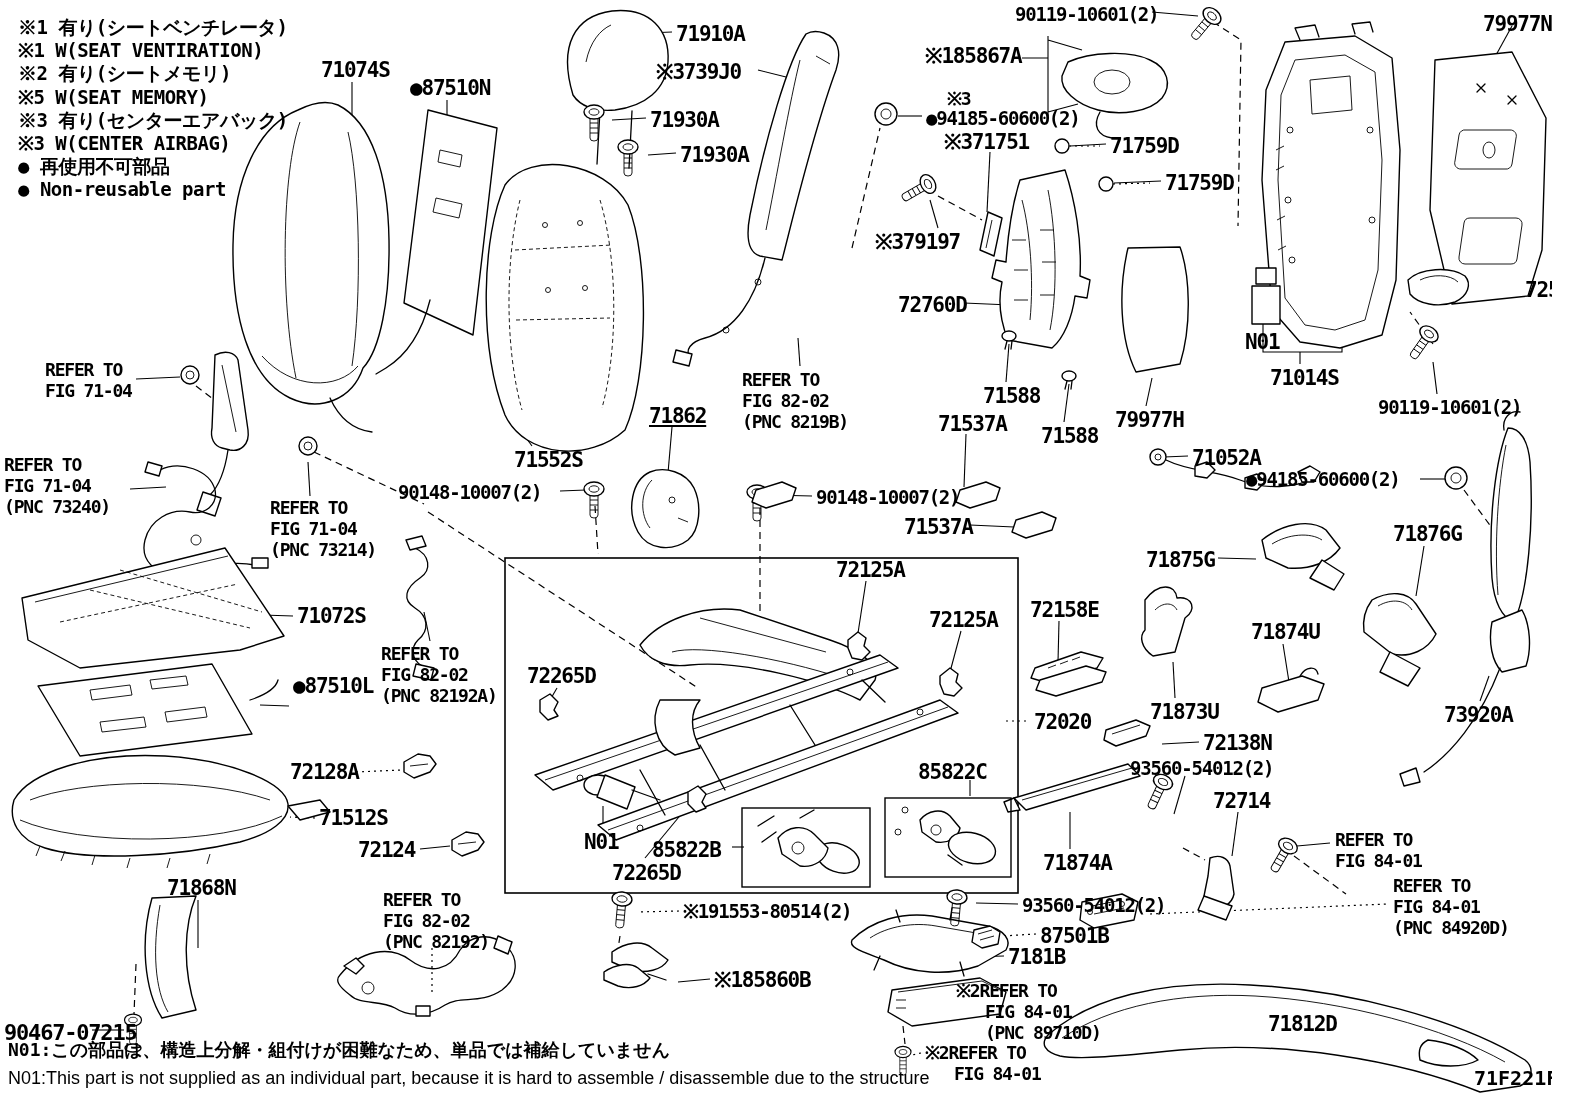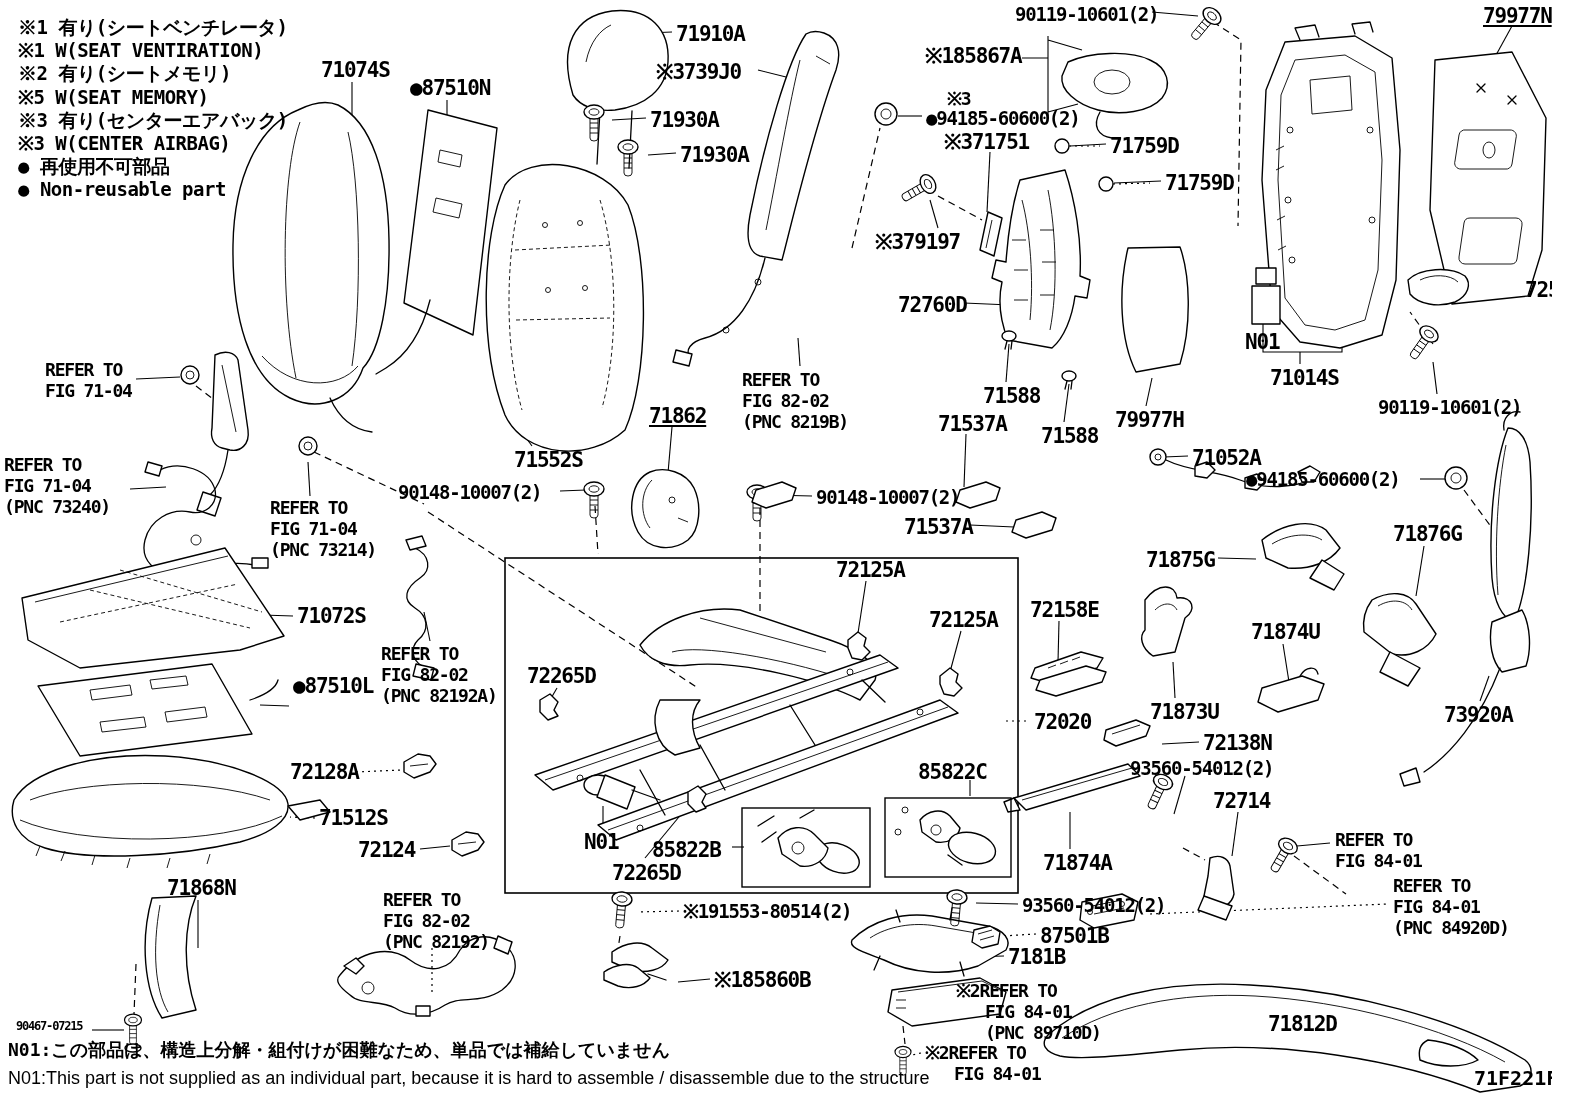--- a/index.html
+++ b/index.html
@@ -447,21 +447,21 @@
     </div>
   <div id="labels-layer">
       <div class="lbl" style="left: 676px; top: 22px;">71910A</div>
       <div class="lbl" style="left: 656px; top: 60px;">※3739J0</div>
       <div class="lbl" style="left: 650px; top: 108px;">71930A</div>
       <div class="lbl" style="left: 680px; top: 143px;">71930A</div>
       <div class="lbl" style="left: 321px; top: 58px;">71074S</div>
       <div class="lbl" style="left: 410px; top: 76px;">●87510N</div>
       <div class="lbl" style="left: 925px; top: 44px;">※185867A</div>
       <div class="lbl" style="left: 1015px; top: 3px; font-size: 19px;">90119-10601(2)</div>
-      <div class="lbl" style="left: 1483px; top: 4px; text-decoration: underline;">79977N</div>
+      <div class="lbl" style="left: 1483px; top: 12px;">79977N</div>
       <div class="lbl" style="left: 947px; top: 89px; font-size: 18px;">※3</div>
       <div class="lbl" style="left: 926px; top: 107px; font-size: 19px;">●94185-60600(2)</div>
       <div class="lbl" style="left: 944px; top: 130px;">※371751</div>
       <div class="lbl" style="left: 1110px; top: 134px;">71759D</div>
       <div class="lbl" style="left: 1165px; top: 171px;">71759D</div>
       <div class="lbl" style="left: 875px; top: 230px;">※379197</div>
       <div class="lbl" style="left: 898px; top: 293px;">72760D</div>
       <div class="lbl" style="left: 983px; top: 384px;">71588</div>
       <div class="lbl" style="left: 1041px; top: 424px;">71588</div>
       <div class="lbl" style="left: 1115px; top: 408px; text-align: right;">79977H</div>
@@ -527,18 +527,18 @@
       <div class="lbl" style="left: 1022px; top: 894px; font-size: 19px;">93560-54012(2)</div>
       <div class="lbl" style="left: 1040px; top: 924px;">87501B</div>
       <div class="lbl" style="left: 1008px; top: 945px;">7181B</div>
       <div class="lbl" style="left: 714px; top: 968px;">※185860B</div>
       <div class="lbl" style="left: 956px; top: 981px; font-size: 18px;">※2REFER TO
    FIG 84-01
    (PNC 89710D)</div>
       <div class="lbl" style="left: 925px; top: 1043px; font-size: 18px;">※2REFER TO
    FIG 84-01</div>
       <div class="lbl" style="left: 1268px; top: 1012px;">71812D</div>
-      <div class="lbl" style="left: 16px; top: 1020px; font-size: 12px;">90467-07215</div>
+      <div class="lbl" style="left: 4px; top: 1020px; font-size: 22px;">90467-07215</div>
     </div>
   <div class="note" id="note-jp">N01:この部品は、構造上分解・組付けが困難なため、単品では補給していません</div>
   <div class="note" id="note-en">N01:This part is not supplied as an individual part, because it is hard to assemble / disassemble due to the structure</div>
   <div class="note" id="code">71F221F</div>
 </div>
 
 </body></html>

